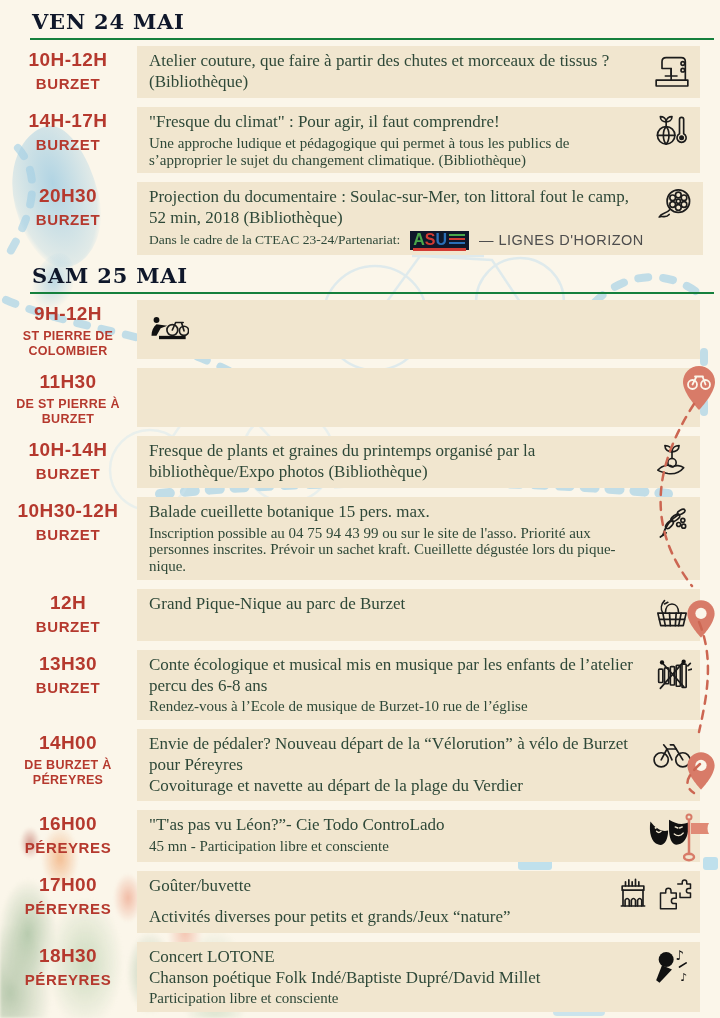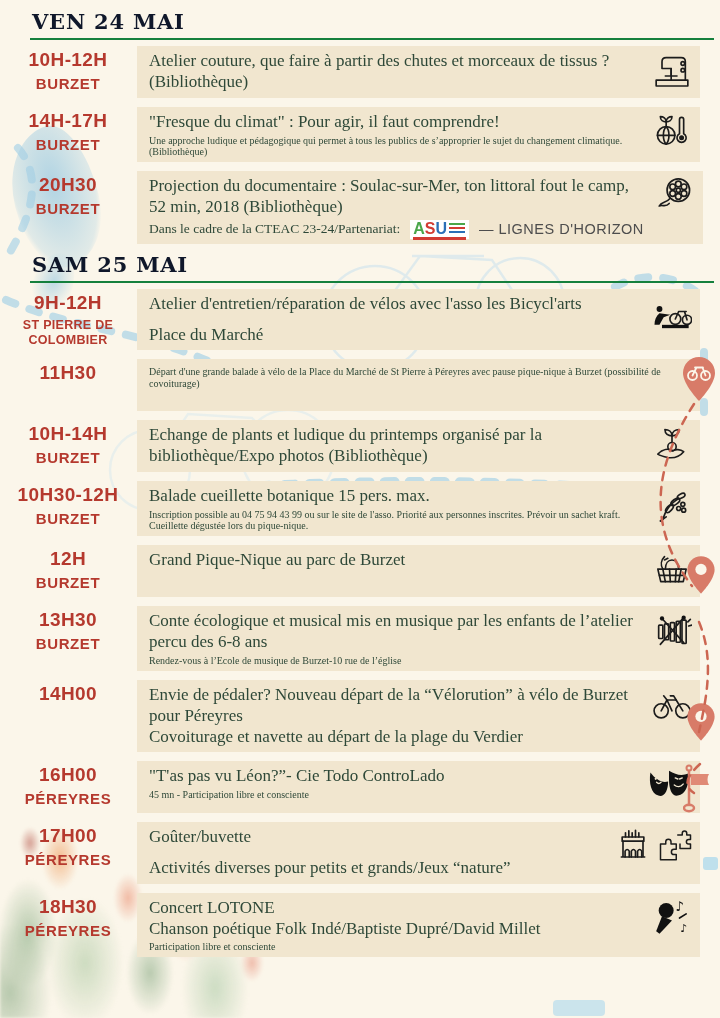--- a/index.html
+++ b/index.html
@@ -33,26 +33,26 @@
     color:#0f172a;letter-spacing:.8px;}
   .row{display:flex;gap:7px;margin-bottom:9px;position:relative;}
   .when{width:124px;flex:none;text-align:center;color:#b5392e;padding-top:3px;}
   .time{font-family:"Liberation Sans", sans-serif;font-size:19px;font-weight:600;letter-spacing:.4px;line-height:1.15;}
   .place{font-family:Liberation Sans, sans-serif;font-size:15px;font-weight:600;letter-spacing:.6px;margin-top:4px;line-height:1.2;}
   .place.small{font-size:12.5px;letter-spacing:.3px;}
   .box{flex:1;background:#f1e6cf;padding:5px 8px 5px 12px;display:flex;align-items:flex-start;gap:11px;min-height:42px;}
   .texts{flex:1;min-width:0;}
   .title{font-size:17px;line-height:1.22;color:#2e4838;}
   .title.gap{margin-top:10px;}
-  .detail{font-size:10px;line-height:1.12;color:#2e4838;margin-top:2px;}
+  .detail{font-size:15px;line-height:1.12;color:#2e4838;margin-top:2px;}
   .icons{flex:none;display:flex;align-items:center;gap:3px;}
   .ic{width:40px;height:40px;fill:none;stroke:#1c1c1c;stroke-width:2;stroke-linecap:round;stroke-linejoin:round;display:block;}
   .partner-row{display:flex;align-items:center;gap:10px;margin-top:2px;flex-wrap:nowrap;}
   .partner-label{font-size:13.5px;color:#2e4838;white-space:nowrap;}
-  .asu-logo{display:inline-flex;align-items:flex-start;gap:2px;background:#ffffff;padding:1px 4px 2px 3px;position:relative;}
+  .asu-logo{display:inline-flex;align-items:flex-start;gap:2px;background:#0f172a;padding:1px 4px 2px 3px;position:relative;}
   .asu-letters{font-family:"Liberation Sans", sans-serif;font-weight:800;font-size:16px;line-height:1;}
   .asu-lines{display:flex;flex-direction:column;gap:1.5px;padding-top:2px;}
   .asu-lines i{display:block;width:16px;height:2.5px;}
   .asu-lines i:nth-child(1){background:#4aa64a;}
   .asu-lines i:nth-child(2){background:#d23b33;}
   .asu-lines i:nth-child(3){background:#2b6fb7;}
   .asu-bar{position:absolute;left:3px;right:3px;bottom:-1px;height:2.5px;background:#d23b33;}
   .partner-name{font-family:"Liberation Sans", sans-serif;font-size:14.5px;color:#4d4d4d;letter-spacing:.5px;white-space:nowrap;}
   .marker{position:absolute;z-index:4;}
   .marker.pin-bike{right:-17px;top:-3px;}
@@ -188,65 +188,61 @@
   </section>
   <section>
     <h2 class="sec-h"><span>SAM 25 MAI</span></h2>
     <div>
         <div class="row">
     <div class="when">
       <div class="time">9H-12H</div>
       <div class="place small">ST PIERRE DE COLOMBIER</div>
     </div>
     <div class="box">
-      <div class="texts">
-              <div class="title">Atelier d'entretien/réparation de vélos avec l'asso les Bicycl'arts</div>
-              <div class="title gap">Place du Marché</div>
-            </div>
       <div class="icons">
               <span>
                 <svg class="ic" viewBox="0 0 48 48">
                   <path d="M12 37h32v4H12z" fill="#111" stroke="none"></path>
                   <circle cx="28" cy="30" r="6.5"></circle>
                   <circle cx="42" cy="31" r="5.5"></circle>
                   <path d="M28 30l4-9h7l3 10M32 21h9"></path>
                   <circle cx="9" cy="18" r="3.5" fill="#111" stroke="none"></circle>
                   <path d="M9 23c-4 3-6 8-6 14h6l5-9 8-3z" fill="#111" stroke="none"></path>
                 </svg>
               </span>
             </div>
     </div>
   </div>
         <div class="row">
     <div class="when">
       <div class="time">11H30</div>
-    </div>
-    <div class="box">
-      <div class="texts">
-              <div class="detail">Départ d'une grande balade à vélo de la Place du Marché de St Pierre à Péreyres avec pause pique-nique à Burzet (possibilité de covoiturage)</div>
+      <div class="place small">DE ST PIERRE À BURZET</div>
+    </div>
+    <div class="box">
+      <div class="texts">
             </div>
       <div class="icons"></div>
     </div>
   <div class="marker pin-bike"><svg width="36" height="46" viewBox="0 0 36 46">
               <path d="M18 1C9 1 2 8 2 17c0 11.5 16 28 16 28s16-16.5 16-28C34 8 27 1 18 1z" fill="#d87b68"></path>
               <g stroke="#fbf6ea" stroke-width="1.8" fill="none" stroke-linecap="round">
                 <circle cx="11.5" cy="19.5" r="4.5"></circle>
                 <circle cx="24.5" cy="19.5" r="4.5"></circle>
                 <path d="M11.5 19.5l4-8h6l3 8M14 11.5h8"></path>
               </g>
             </svg></div>
         </div>
         <div class="row">
     <div class="when">
       <div class="time">10H-14H</div>
       <div class="place">BURZET</div>
     </div>
     <div class="box">
       <div class="texts">
-              <div class="title">Echange de plants et ludique du printemps organisé par la bibliothèque/Expo photos (Bibliothèque)</div>
+              <div class="title">Fresque de plants et graines du printemps organisé par la bibliothèque/Expo photos (Bibliothèque)</div>
             </div>
       <div class="icons">
               <span>
                 <svg class="ic" viewBox="0 0 48 48">
                   <path d="M24 21v-8"></path>
                   <path d="M24 13c0-5 4-7.5 8.5-7.5C32.5 10.5 28.5 13 24 13z"></path>
                   <path d="M24 13c0-5-4-7.5-8.5-7.5C15.5 10.5 19.5 13 24 13z"></path>
                   <circle cx="24" cy="26" r="5"></circle>
                   <path d="M7 35c6-6 13-7 18-4 3-2 9-2 13 1-5 6-12 8-19 7-5-1-9-2-12-4z"></path>
                 </svg>
@@ -328,20 +324,21 @@
                   <circle cx="12" cy="9" r="2.6" fill="#111" stroke="none"></circle>
                   <path d="M43 13l3-3M44 18l4-1"></path>
                 </svg>
               </span>
             </div>
     </div>
   </div>
         <div class="row">
     <div class="when">
       <div class="time">14H00</div>
+      <div class="place small">DE BURZET À PÉREYRES</div>
     </div>
     <div class="box">
       <div class="texts">
               <div class="title">Envie de pédaler? Nouveau départ de la “Vélorution” à vélo de Burzet pour Péreyres</div>
               <div class="title">Covoiturage et navette au départ de la plage du Verdier</div>
             </div>
       <div class="icons">
               <span>
                 <svg class="ic" viewBox="0 0 48 48">
                   <circle cx="11" cy="31" r="8.5"></circle>

